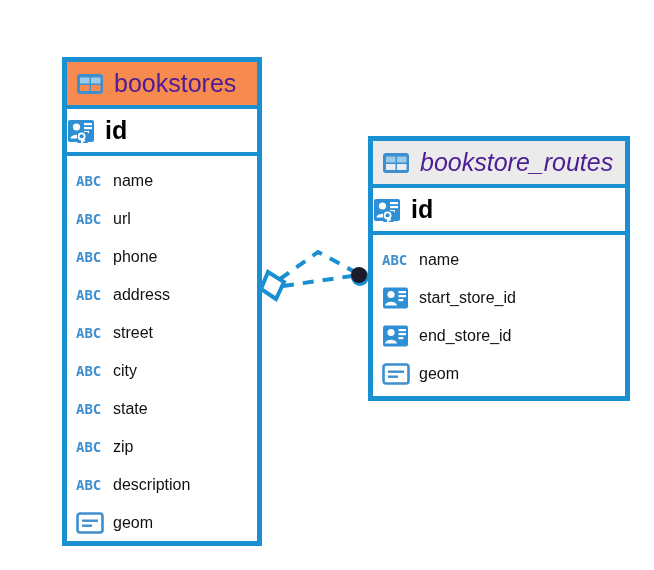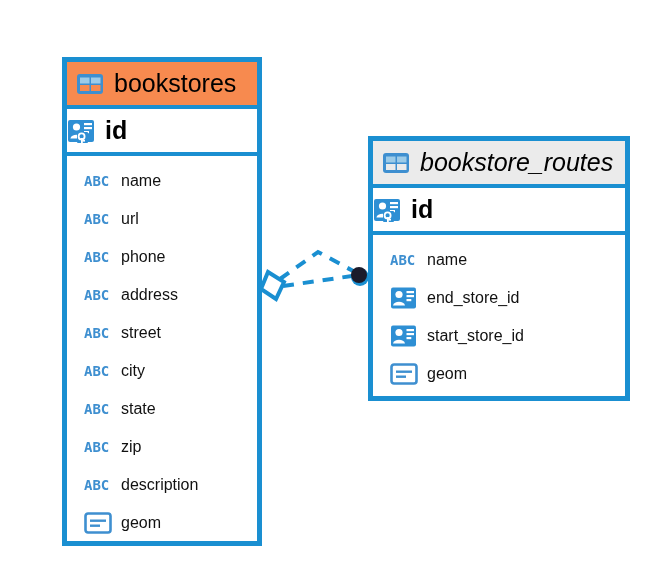--- a/index.html
+++ b/index.html
@@ -22,34 +22,34 @@
   .ent-header{
     display:flex;align-items:center;
     height:47px;
     padding-left:9px;
     box-sizing:border-box;
     border-bottom:4px solid #1a8fd1;
   }
   .ent-header.orange{background:#F78A4F;}
   .ent-header.grey{background:#EBEBEB;font-style:italic;}
   .ent-title{
-    font-size:25px;color:#000000;
+    font-size:25px;color:#4c1d95;
     margin-left:10px;
     letter-spacing:0px;
     white-space:nowrap;
   }
   .pk-row{
     display:flex;align-items:center;
     height:47px;
     box-sizing:border-box;
     border-bottom:4px solid #1a8fd1;
     background:#ffffff;
   }
   .pk-label{font-size:25px;font-weight:bold;color:#000;margin-left:8px;}
-  .fields{padding:6px 0 8px 8px;}
+  .fields{padding:6px 0 8px 0;}
   .field-row{
     display:flex;align-items:center;
     height:38px;
     padding-left:9px;
     box-sizing:border-box;
   }
   .field-label{font-size:16px;color:#111;margin-left:9px;white-space:nowrap;}
 
   
   .ico{flex:0 0 auto;display:block;}
@@ -218,33 +218,33 @@
 
       <div class="field-row">
         <svg class="ico" width="28" height="24" viewBox="0 0 28 24" xmlns="http://www.w3.org/2000/svg">
           <rect x="1" y="1.5" width="25" height="21" rx="2" ry="2" fill="#2E8FD4"></rect>
           <circle cx="9" cy="8.5" r="3.6" fill="#ffffff"></circle>
           <path d="M 3 19.6 C 3.8 14.6 14.2 14.6 15 19.6 Z" fill="#ffffff"></path>
           <rect x="16.5" y="5" width="7.5" height="2.2" fill="#ffffff"></rect>
           <rect x="16.5" y="9" width="7.5" height="2.2" fill="#ffffff"></rect>
           <rect x="16.5" y="13" width="4.8" height="2.2" fill="#ffffff"></rect>
         </svg>
-        <span class="field-label">end_store_id</span>
+        <span class="field-label">start_store_id</span>
       </div>
 
       <div class="field-row">
         <svg class="ico" width="28" height="24" viewBox="0 0 28 24" xmlns="http://www.w3.org/2000/svg">
           <rect x="1" y="1.5" width="25" height="21" rx="2" ry="2" fill="#2E8FD4"></rect>
           <circle cx="9" cy="8.5" r="3.6" fill="#ffffff"></circle>
           <path d="M 3 19.6 C 3.8 14.6 14.2 14.6 15 19.6 Z" fill="#ffffff"></path>
           <rect x="16.5" y="5" width="7.5" height="2.2" fill="#ffffff"></rect>
           <rect x="16.5" y="9" width="7.5" height="2.2" fill="#ffffff"></rect>
           <rect x="16.5" y="13" width="4.8" height="2.2" fill="#ffffff"></rect>
         </svg>
-        <span class="field-label">start_store_id</span>
+        <span class="field-label">end_store_id</span>
       </div>
 
       <div class="field-row">
         <svg class="ico" width="28" height="22" viewBox="0 0 28 22" xmlns="http://www.w3.org/2000/svg">
           <rect x="1.5" y="1.5" width="25" height="19" rx="2.5" ry="2.5" fill="#ffffff" stroke="#3E8FD0" stroke-width="2.6"></rect>
           <rect x="6" y="7.5" width="16" height="2.4" fill="#3E8FD0"></rect>
           <rect x="6" y="12.5" width="10" height="2.4" fill="#3E8FD0"></rect>
         </svg>
         <span class="field-label">geom</span>
       </div>

